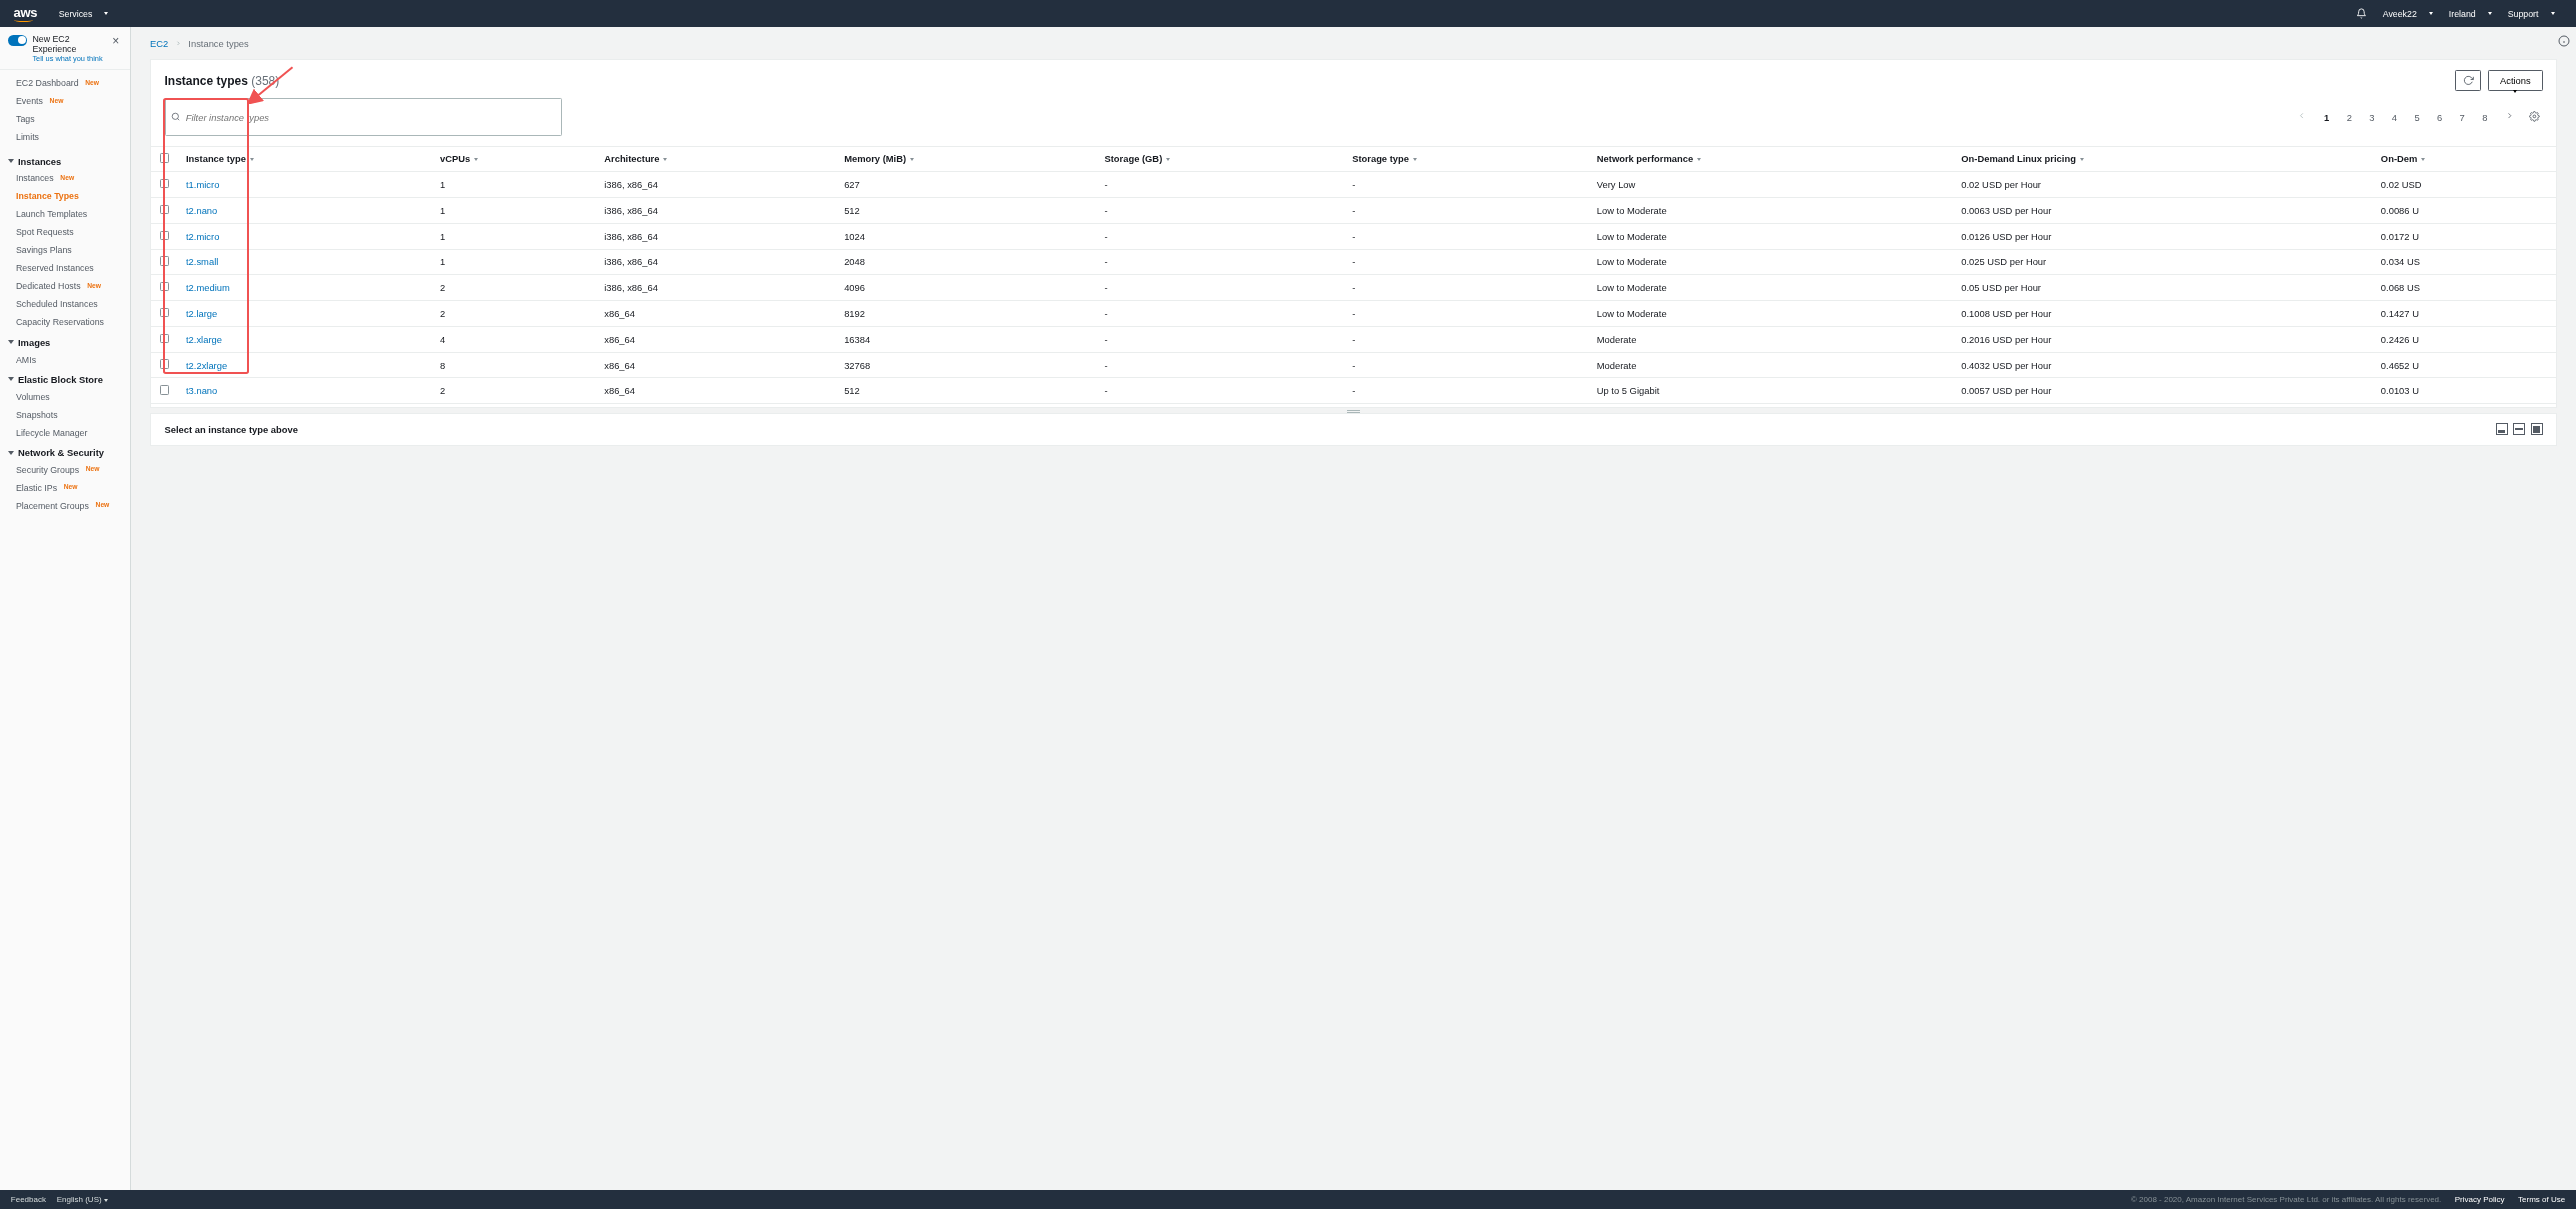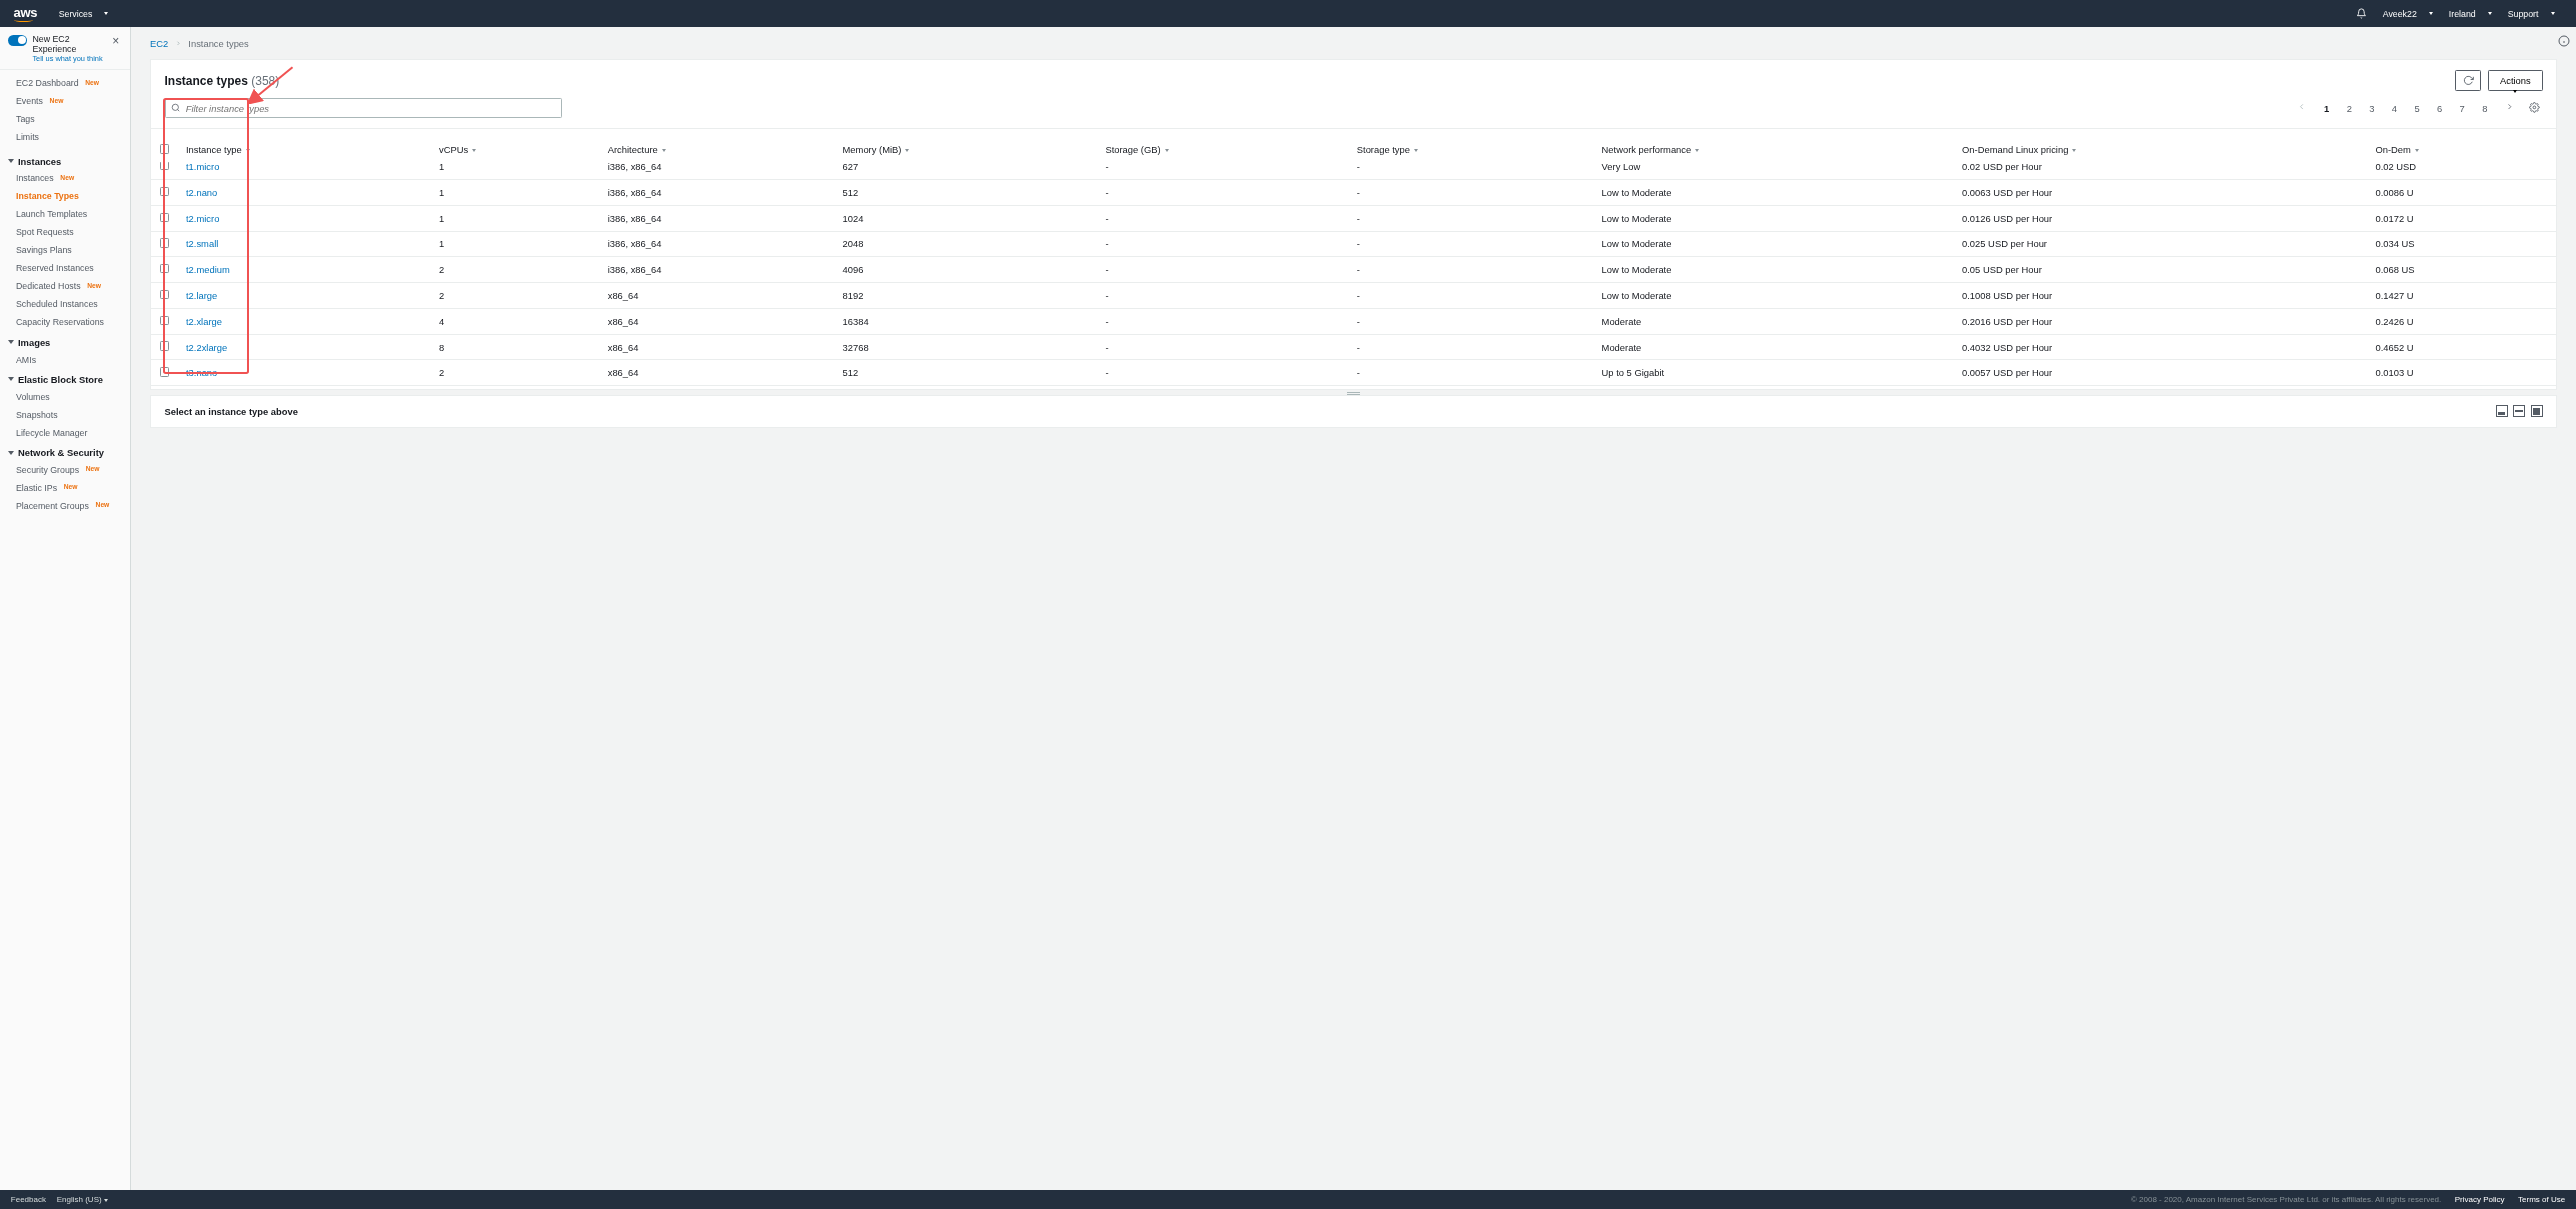--- a/index.html
+++ b/index.html
@@ -46,33 +46,33 @@
 .panel { background: #fff; margin: 6.7px 19px 0; border: 0.7px solid #eaeded; border-radius: 0; box-shadow: 0 0.7px 0.7px rgba(0,0,0,0.05); display: flex; flex-direction: column; overflow: hidden; }
 .panel-header { display: flex; align-items: center; padding: 9.4px 13.5px 6.7px; }
 .panel-title { font-size: 12px; font-weight: bold; }
 .panel-title .count { color: #687078; font-weight: normal; }
 .panel-actions { margin-left: auto; display: flex; gap: 6.7px; align-items: center; }
 .btn { border: 0.7px solid #545b64; background: #fff; padding: 4px 10.8px; border-radius: 1.3px; cursor: pointer; font-size: 9.4px; display: inline-flex; align-items: center; gap: 4px; height: 21.6px; flex-direction: column; }
 .btn.icon-only { padding: 4px 6.7px; }
 .btn svg { width: 10.8px; height: 10.8px; stroke: #545b64; fill: none; stroke-width: 2; }
 
 .toolbar { display: flex; align-items: center; padding: 0 13.5px 9.4px; gap: 13.5px; }
-.search-box { display: flex; align-items: center; border: 0.7px solid #aab7b8; border-radius: 1.3px; width: 397px; height: 20px; padding: 0 5.4px; }
+.search-box { display: flex; align-items: center; border: 0.7px solid #aab7b8; border-radius: 1.3px; width: 397px; height: 38px; padding: 0 5.4px; }
 .search-box svg { width: 9.4px; height: 9.4px; stroke: #545b64; fill: none; stroke-width: 2; margin-right: 5.4px; }
 .search-box input { border: none; outline: none; flex: 1; font-size: 9.4px; font-style: italic; color: #687078; }
 .pager { margin-left: auto; display: flex; align-items: center; gap: 9.4px; color: #545b64; }
 .pager span { font-size: 9.4px; cursor: pointer; padding: 1.3px 2.7px; }
 .pager span.active { font-weight: bold; color: #16191f; }
 .pager .nav-arrow svg { width: 9.4px; height: 9.4px; stroke: #aab7b8; fill: none; stroke-width: 2; }
 .pager .nav-arrow.enabled svg { stroke: #545b64; }
 .pager .gear svg { width: 10.8px; height: 10.8px; stroke: #545b64; fill: none; stroke-width: 2; }
 
 .table-wrap { overflow: auto; border-top: 0.7px solid #eaeded; max-height: 261px; }
 table { border-collapse: collapse; width: 100%; min-width: 943px; }
-th { text-align: left; padding: 6.7px 8px; font-size: 9.4px; font-weight: normal; color: #16191f; border-bottom: 0.7px solid #eaeded; background: #fff; position: sticky; top: 9px; white-space: nowrap; }
+th { text-align: left; padding: 6.7px 8px; font-size: 9.4px; font-weight: bold; color: #16191f; border-bottom: 0.7px solid #eaeded; background: #fff; position: sticky; top: 0; white-space: nowrap; }
 th .sort { width: 0; height: 0; border-left: 2.7px solid transparent; border-right: 2.7px solid transparent; border-top: 3.4px solid #879196; display: inline-block; margin-left: 4px; vertical-align: middle; }
 td { padding: 6.7px 8px; font-size: 9.4px; border-bottom: 0.7px solid #eaeded; white-space: nowrap; }
 td.link { color: #0073bb; cursor: pointer; margin-left: 44px; }
 .chk { width: 9.4px; height: 9.4px; border: 0.7px solid #879196; border-radius: 1.3px; display: inline-block; cursor: pointer; }
 th.chk-col, td.chk-col { width: 27px; text-align: center; }
 
 
 .annotation-box { position: absolute; border: 2px solid #f05252; border-radius: 2.7px; pointer-events: none; z-index: 50; }
 .annotation-arrow { position: absolute; z-index: 51; pointer-events: none; }
 

